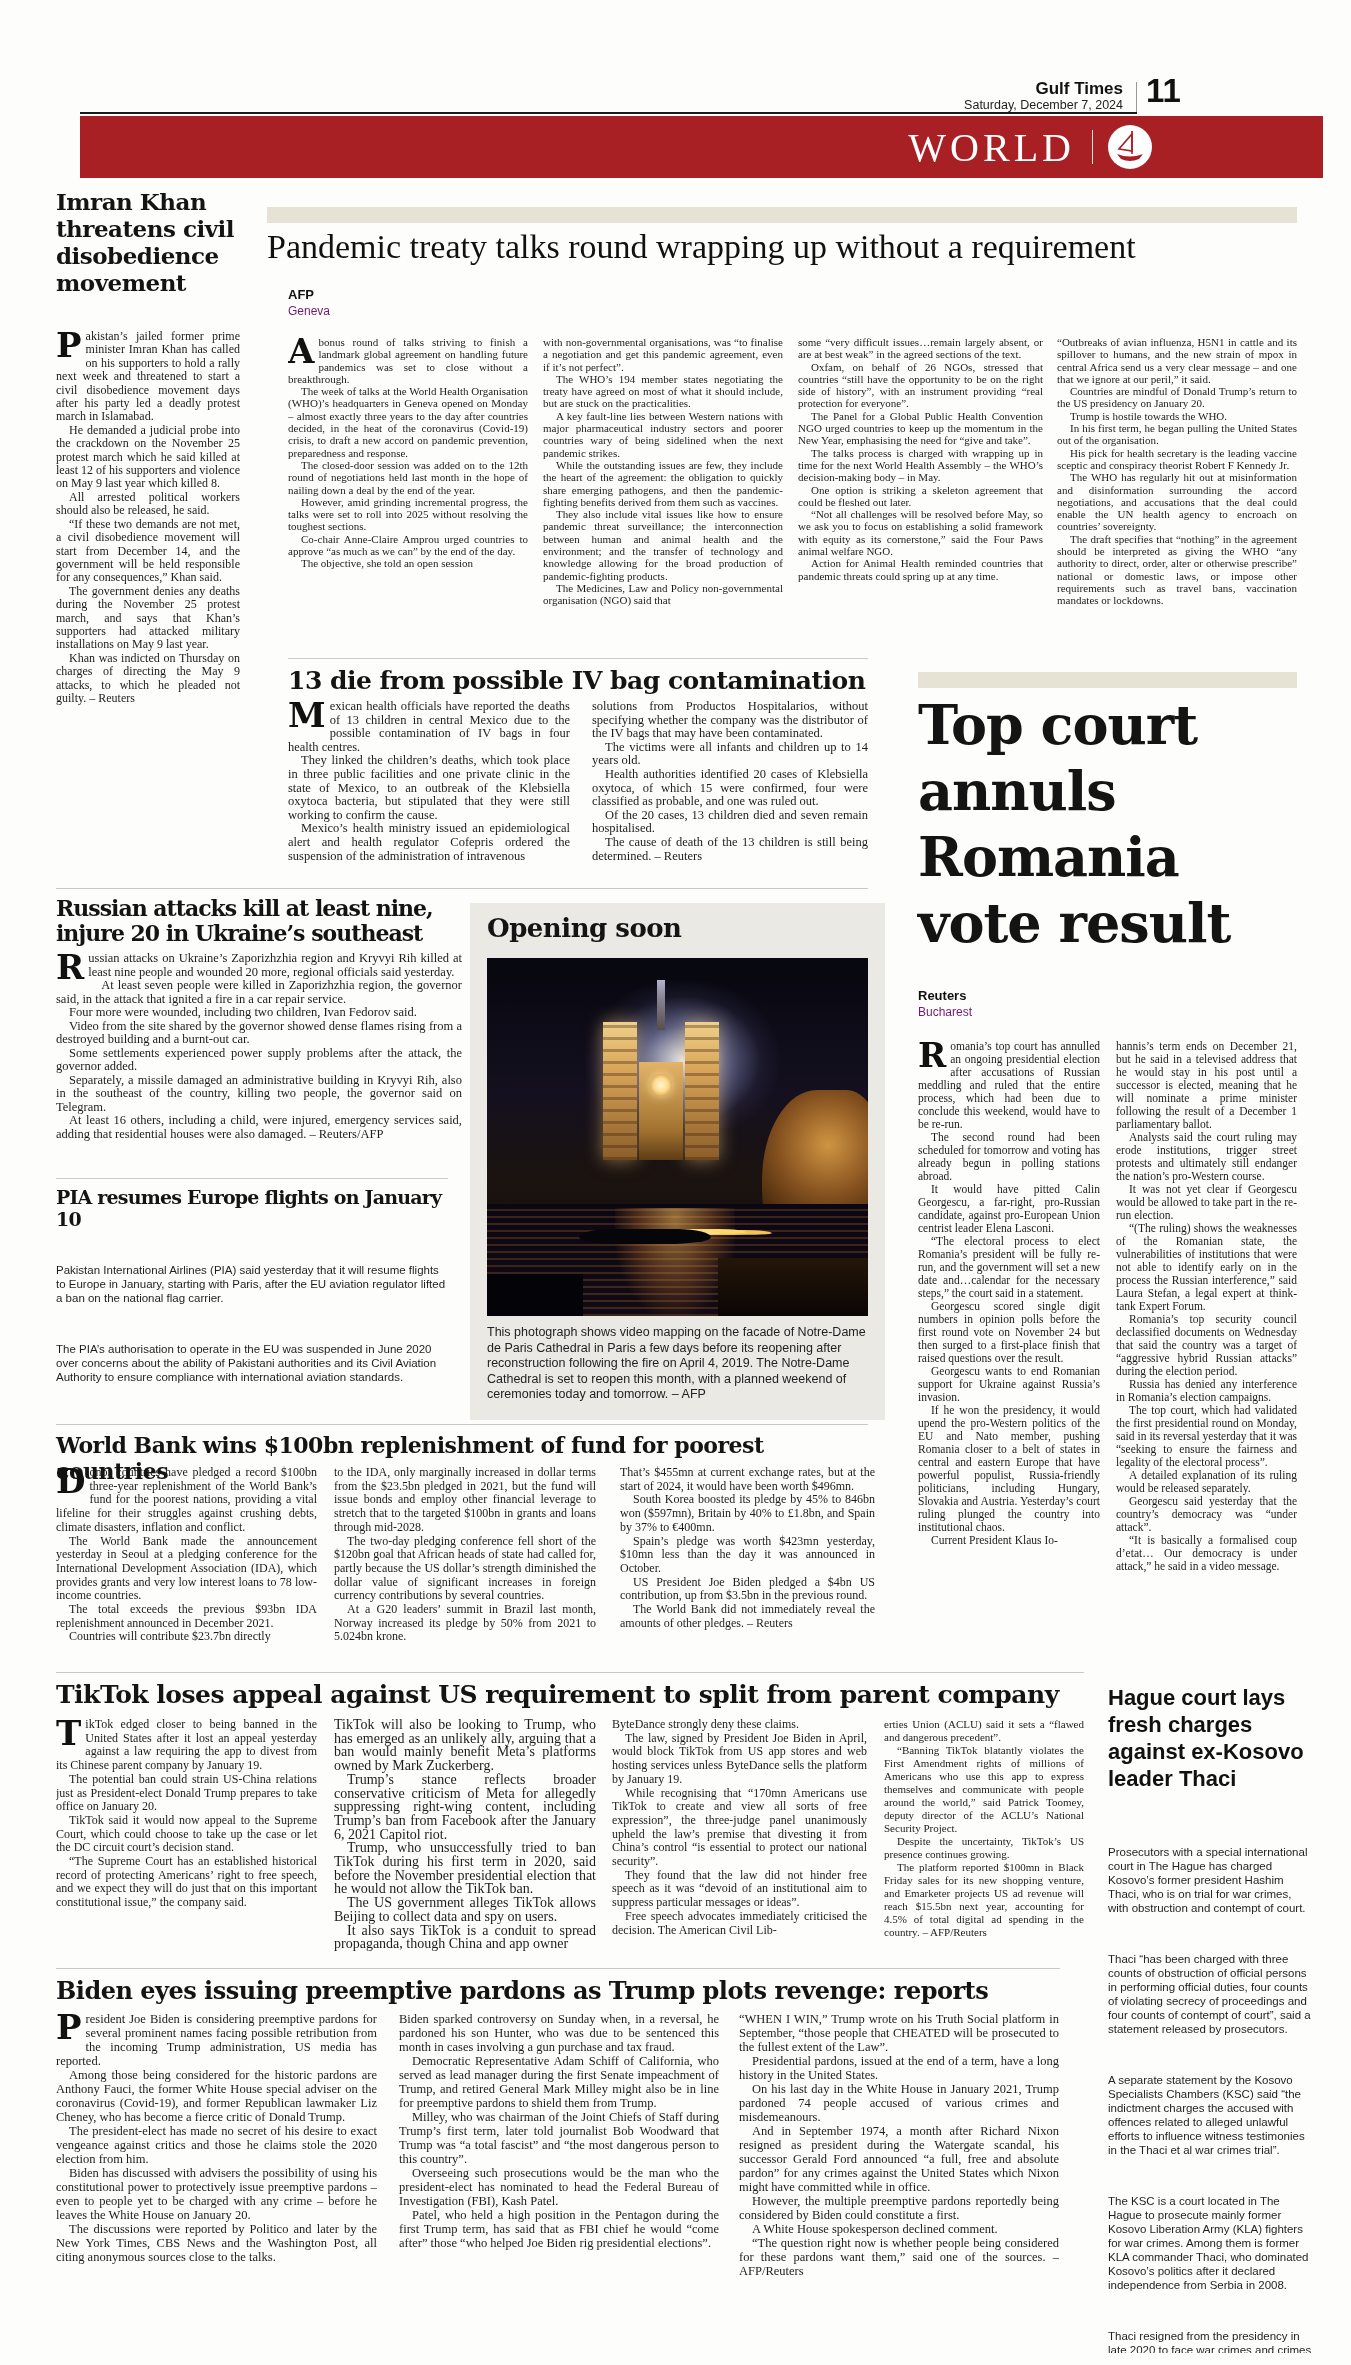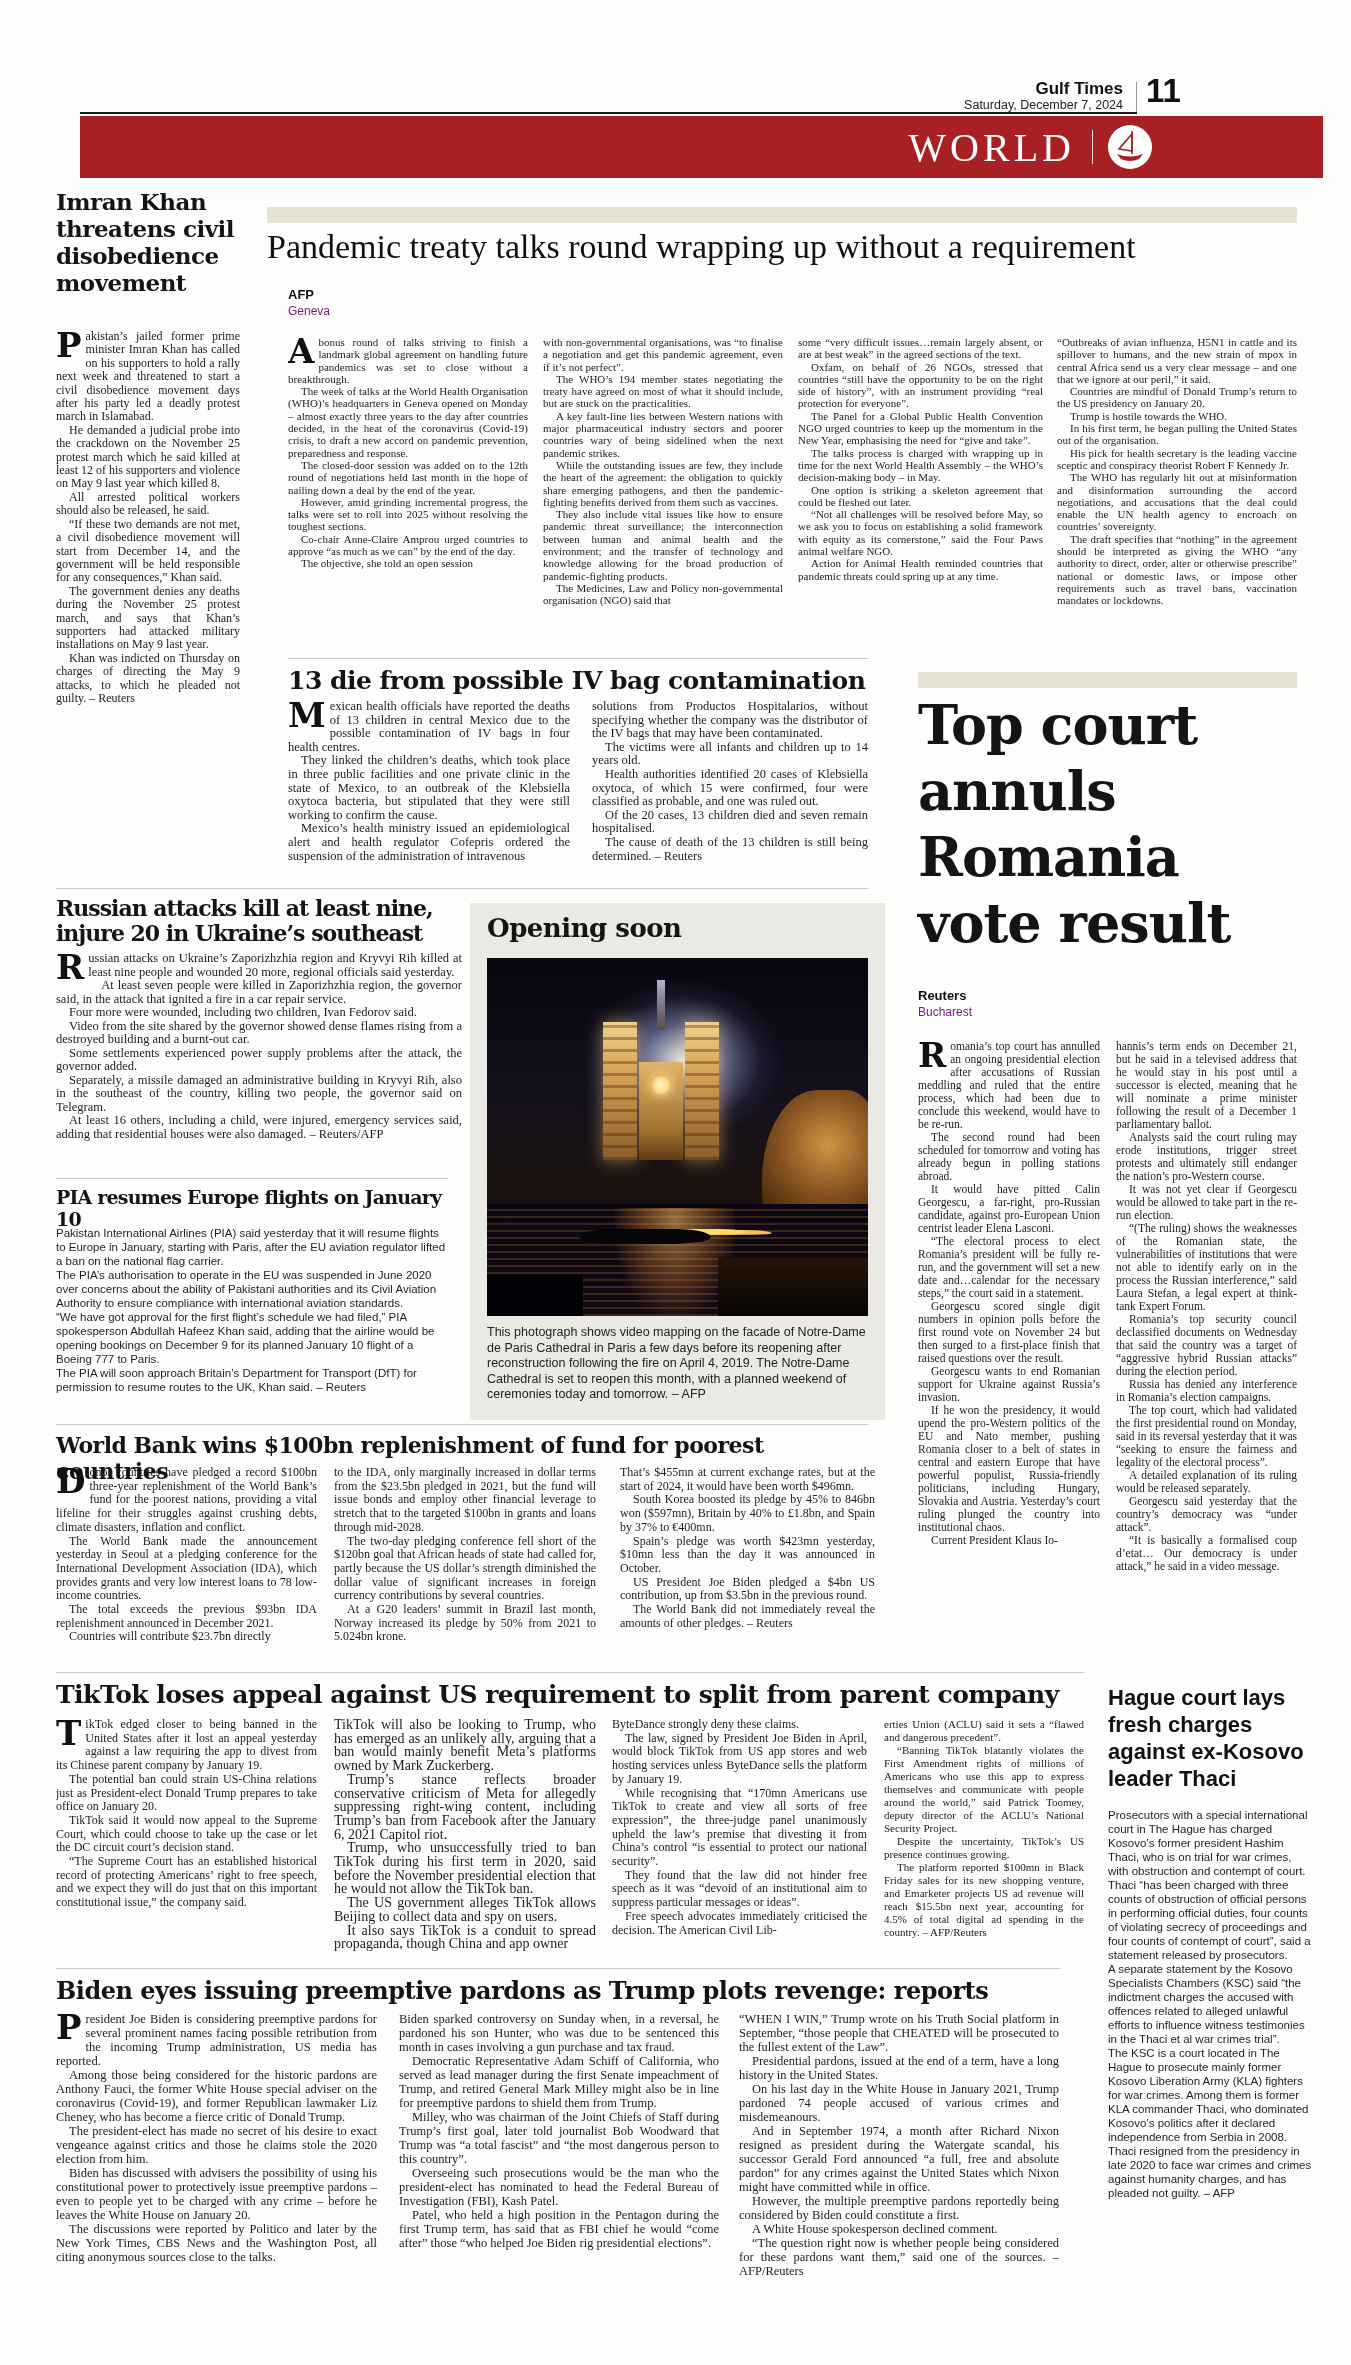--- a/index.html
+++ b/index.html
@@ -4,21 +4,21 @@
 <style>
   html,body{margin:0;padding:0;background:#888;}
   .page{position:relative;width:1351px;height:2365px;background:#fdfdfb;margin:0 auto;overflow:hidden;}
   .abs{position:absolute;}
   .slab{font-family:"DejaVu Serif",serif;font-weight:700;color:#141414;letter-spacing:-0.5px;}
   .serifbody{font-family:"Liberation Serif",serif;color:#1c1c1c;text-align:justify;}
   .sansbody{font-family:"Liberation Sans",sans-serif;color:#1f1f1f;}
   .col{overflow:hidden;}
   .col p{margin:0;text-indent:13px;}
   .col p:first-child{text-indent:0;}
-  .col.noindent p{text-indent:0;}
+  .col.noindent p{text-indent:0;margin-top:37px;}
   .dc{float:left;font-family:"DejaVu Serif",serif;font-weight:700;font-size:34px;line-height:28px;padding:1px 4px 0 0;color:#111;}
   .rule{background:#c9c9c9;height:1px;}
   .rule-dark{background:#1a1a1a;}
   .rule-mid{background:#9a9a9a;}
   .bar{background:#e6e3d5;}
   .byl-agency{font-family:"Liberation Sans",sans-serif;font-weight:700;font-size:13px;color:#111;}
   .byl-city{font-family:"Liberation Sans",sans-serif;font-size:12px;color:#701a75;}
   
   .banner{background:#a81f24;}
   .world{font-family:"Liberation Serif",serif;font-weight:400;color:#fff;font-size:40px;letter-spacing:4px;}
@@ -283,21 +283,21 @@
   <div class="abs col serifbody" style="left:56px;top:2012px;width:321px;height:330px;font-size:12.5px;line-height:14px;">
       <p><span class="dc">P</span>resident Joe Biden is considering preemptive pardons for several prominent names facing possible retribution from the incoming Trump administration, US media has reported.</p>
       <p>Among those being considered for the historic pardons are Anthony Fauci, the former White House special adviser on the coronavirus (Covid-19), and former Republican lawmaker Liz Cheney, who has become a fierce critic of Donald Trump.</p>
       <p>The president-elect has made no secret of his desire to exact vengeance against critics and those he claims stole the 2020 election from him.</p>
       <p>Biden has discussed with advisers the possibility of using his constitutional power to protectively issue preemptive pardons – even to people yet to be charged with any crime – before he leaves the White House on January 20.</p>
       <p>The discussions were reported by Politico and later by the New York Times, CBS News and the Washington Post, all citing anonymous sources close to the talks.</p>
     </div>
   <div class="abs col serifbody" style="left:399px;top:2012px;width:320px;height:330px;font-size:12.5px;line-height:14px;">
       <p>Biden sparked controversy on Sunday when, in a reversal, he pardoned his son Hunter, who was due to be sentenced this month in cases involving a gun purchase and tax fraud.</p>
       <p>Democratic Representative Adam Schiff of California, who served as lead manager during the first Senate impeachment of Trump, and retired General Mark Milley might also be in line for preemptive pardons to shield them from Trump.</p>
-      <p>Milley, who was chairman of the Joint Chiefs of Staff during Trump’s first goal, later told journalist Bob Woodward that Trump was “a total fascist” and “the most dangerous person to this country”.</p>
+      <p>Milley, who was chairman of the Joint Chiefs of Staff during Trump’s first term, later told journalist Bob Woodward that Trump was “a total fascist” and “the most dangerous person to this country”.</p>
       <p>Overseeing such prosecutions would be the man who the president-elect has nominated to head the Federal Bureau of Investigation (FBI), Kash Patel.</p>
       <p>Patel, who held a high position in the Pentagon during the first Trump term, has said that as FBI chief he would “come after” those “who helped Joe Biden rig presidential elections”.</p>
     </div>
   <div class="abs col serifbody" style="left:739px;top:2012px;width:320px;height:330px;font-size:12.5px;line-height:14px;">
       <p>“WHEN I WIN,” Trump wrote on his Truth Social platform in September, “those people that CHEATED will be prosecuted to the fullest extent of the Law”.</p>
       <p>Presidential pardons, issued at the end of a term, have a long history in the United States.</p>
       <p>On his last day in the White House in January 2021, Trump pardoned 74 people accused of various crimes and misdemeanours.</p>
       <p>And in September 1974, a month after Richard Nixon resigned as president during the Watergate scandal, his successor Gerald Ford announced “a full, free and absolute pardon” for any crimes against the United States which Nixon might have committed while in office.</p>
       <p>However, the multiple preemptive pardons reportedly being considered by Biden could constitute a first.</p>
       <p>A White House spokesperson declined comment.</p>

